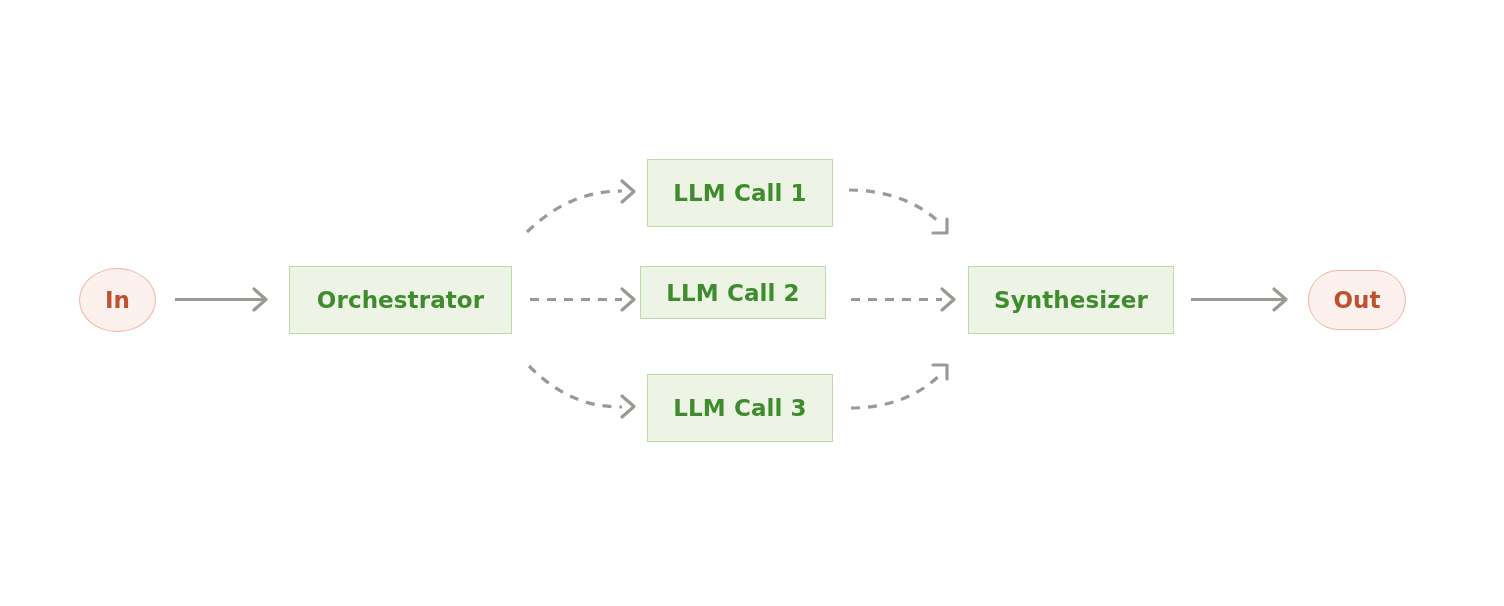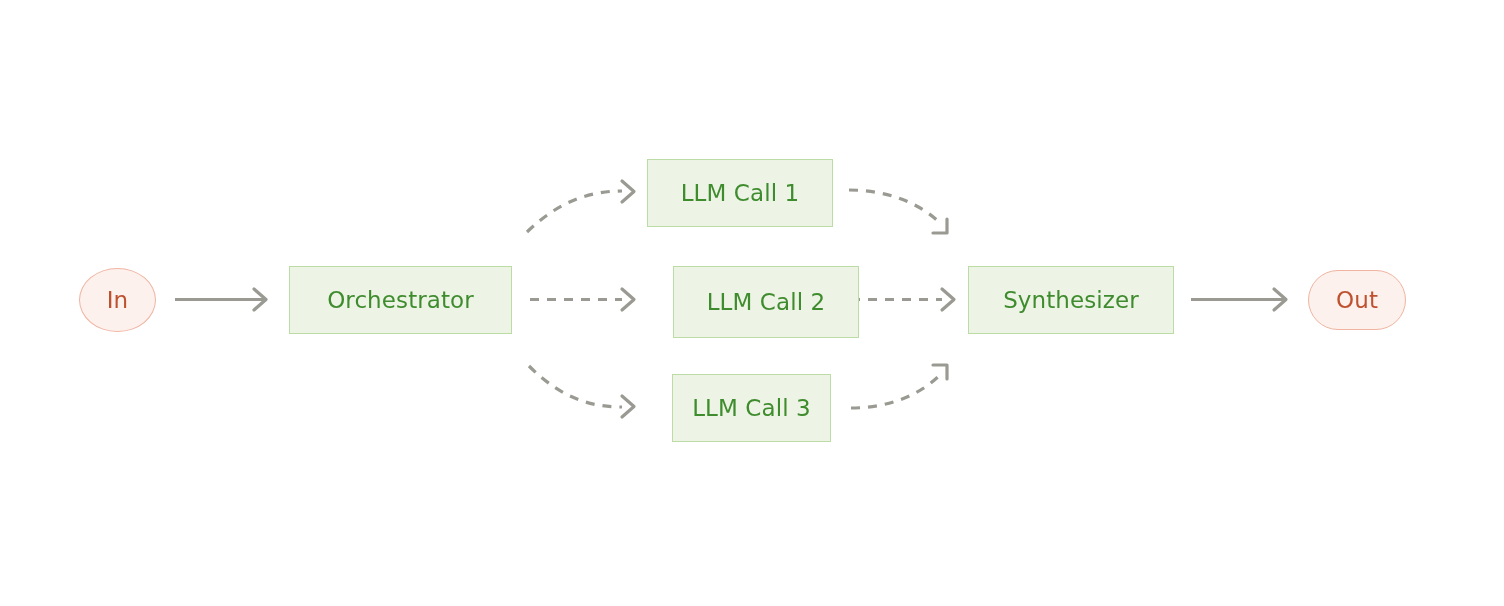--- a/index.html
+++ b/index.html
@@ -26,21 +26,21 @@
     width: 1504px;
     height: 606px;
     pointer-events: none;
   }
   .node {
     position: absolute;
     display: flex;
     align-items: center;
     justify-content: center;
     box-sizing: border-box;
-    font-weight: normal;
+    font-weight: bold;
     letter-spacing: 0.1px;
     white-space: nowrap;
   }
   .node-process {
     background: #edf4e5;
     border: 1.4px solid #bbdca5;
     color: #3f8c2e;
     font-size: 23px;
   }
   .node-terminal {
@@ -52,22 +52,22 @@
   .node-circle {
     border-radius: 50%;
   }
   .node-pill {
     border-radius: 34px;
   }
   
   #node-in        { left: 79px;   top: 268px; width: 77px;  height: 64px; }
   #node-orch      { left: 289px;  top: 266px; width: 223px; height: 68px; }
   #node-llm1      { left: 647px;  top: 159px; width: 186px; height: 68px; }
-  #node-llm2      { left: 673px;  top: 266px; width: 186px; height: 72px; }
-  #node-llm3      { left: 672px;  top: 374px; width: 159px; height: 68px; }
+  #node-llm2      { left: 640px;  top: 266px; width: 186px; height: 53px; }
+  #node-llm3      { left: 647px;  top: 374px; width: 186px; height: 68px; }
   #node-synth     { left: 968px;  top: 266px; width: 206px; height: 68px; }
   #node-out       { left: 1308px; top: 270px; width: 98px;  height: 60px; }
 </style>
 </head>
 <body>
 
 <div id="canvas">
 
   <svg class="edges" viewBox="0 0 1504 606" xmlns="http://www.w3.org/2000/svg">
 

